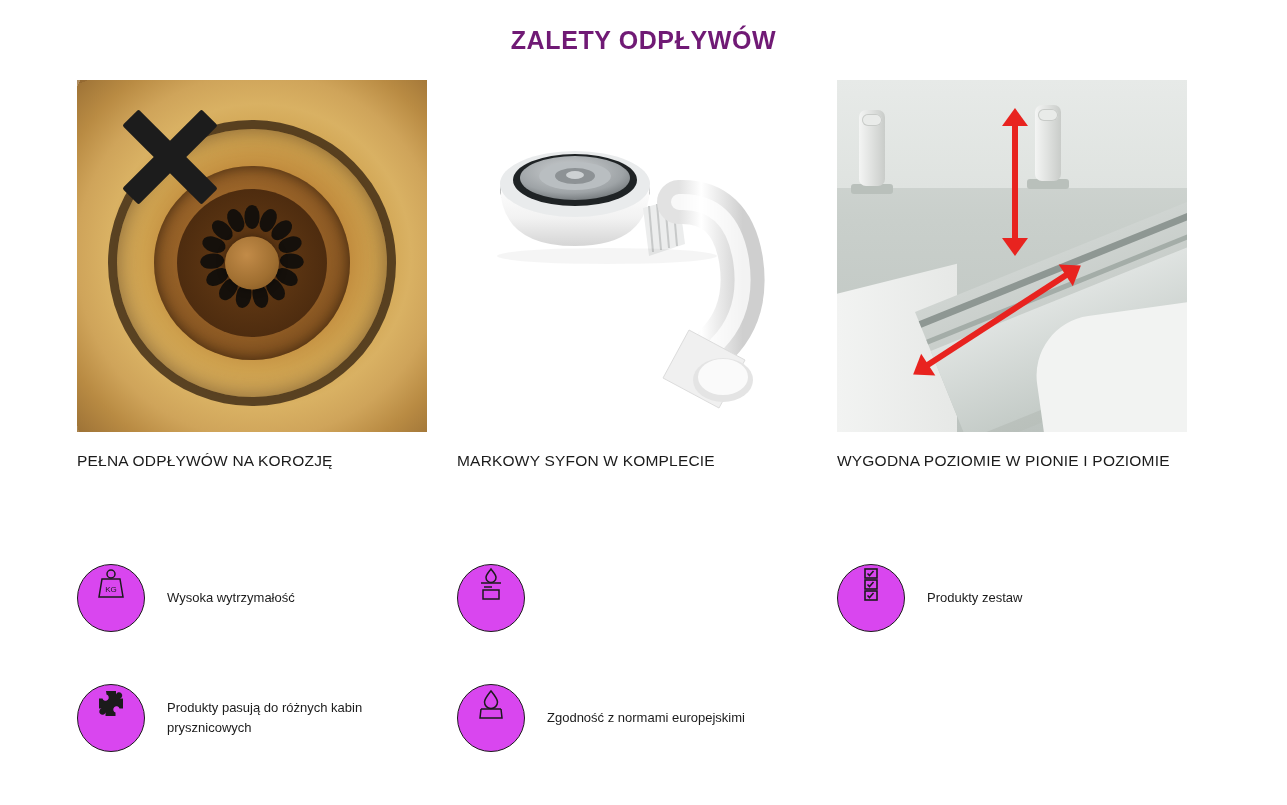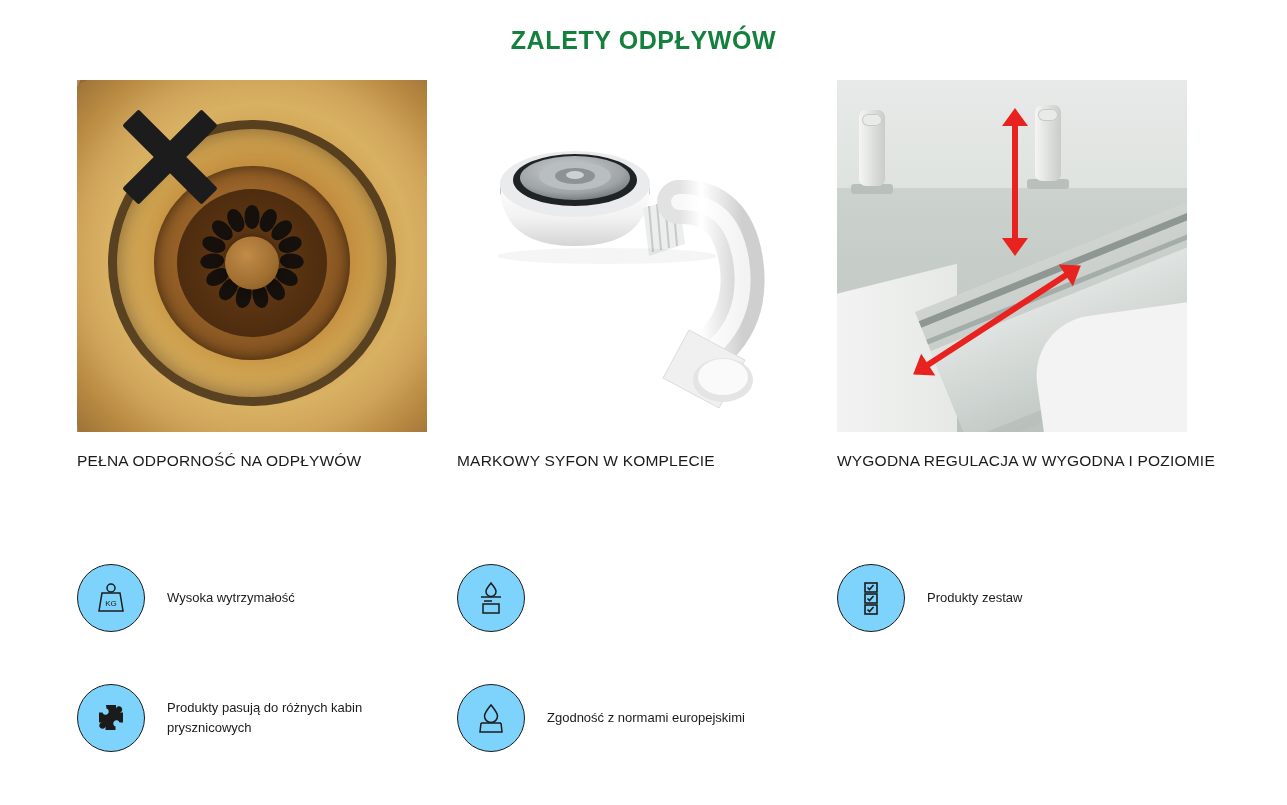--- a/index.html
+++ b/index.html
@@ -16,21 +16,21 @@
     overflow: hidden;
   }
 
   .page-title {
     text-align: center;
     font-size: 25px;
     font-weight: 700;
     letter-spacing: 0.6px;
     margin: 0;
     padding-top: 26px;
-    color: #15803d;
+    color: #701a75;
   }
 
   
   .features {
     display: flex;
     justify-content: flex-start;
     padding-left: 77px;
     padding-right: 60px;
     margin-top: 25px;
     gap: 30px;
@@ -248,23 +248,22 @@
     display: flex;
     align-items: center;
   }
   .benefit .circle {
     width: 66px;
     height: 66px;
     border-radius: 50%;
     border: 1.6px solid #1b1b1b;
     flex: 0 0 66px;
     display: flex;
-    align-items: center;
     justify-content: center;
-    background: #7dd3fc;
+    background: #d946ef;
   }
   .benefit .btext {
     margin-left: 22px;
     font-size: 13px;
     line-height: 1.55;
     color: #1b1b1b;
     max-width: 200px;
   }
 </style>
 </head>
@@ -297,21 +296,21 @@
           <div class="hole" style="transform:translate(-50%,-6px) rotate(312deg) translateY(-52px);"></div>
           <div class="hole" style="transform:translate(-50%,-6px) rotate(336deg) translateY(-52px);"></div>
         </div>
         <div class="plug"></div>
         <div class="xmark">
           <span></span>
             <span></span>
         </div>
       </div>
     </div>
-    <div class="feature-caption">PEŁNA ODPORNOŚĆ NA ODPŁYWÓW</div>
+    <div class="feature-caption">PEŁNA ODPŁYWÓW NA KOROZJĘ</div>
   </div>
 
   <div class="feature">
     <div class="feature-media">
       <div class="siphon-wrap">
         <svg width="350" height="352" viewBox="0 0 350 352">
           <defs>
             <linearGradient id="gBody" x1="0" y1="0" x2="0" y2="1">
               <stop offset="0%" stop-color="#ffffff"></stop>
               <stop offset="55%" stop-color="#f2f2f2"></stop>
@@ -380,21 +379,21 @@
           <div class="shaft"></div>
           <div class="head down"></div>
         </div>
         <div class="arrow arrow-d">
           <div class="head up"></div>
           <div class="shaft"></div>
           <div class="head down"></div>
         </div>
       </div>
     </div>
-    <div class="feature-caption">WYGODNA REGULACJA W WYGODNA I POZIOMIE</div>
+    <div class="feature-caption">WYGODNA POZIOMIE W PIONIE I POZIOMIE</div>
   </div>
 </div>
 
 <div class="benefits">
 
   <div class="benefit">
     <div class="circle">
       <svg width="38" height="38" viewBox="0 0 38 38" fill="none" stroke="#1b1b1b" stroke-width="1.5">
         <path d="M19 5 a4 4 0 0 1 4 4 a4 4 0 0 1 -8 0 a4 4 0 0 1 4 -4 z" fill="none"></path>
         <path d="M10 14 h18 l3 18 h-24 z" fill="none"></path>

